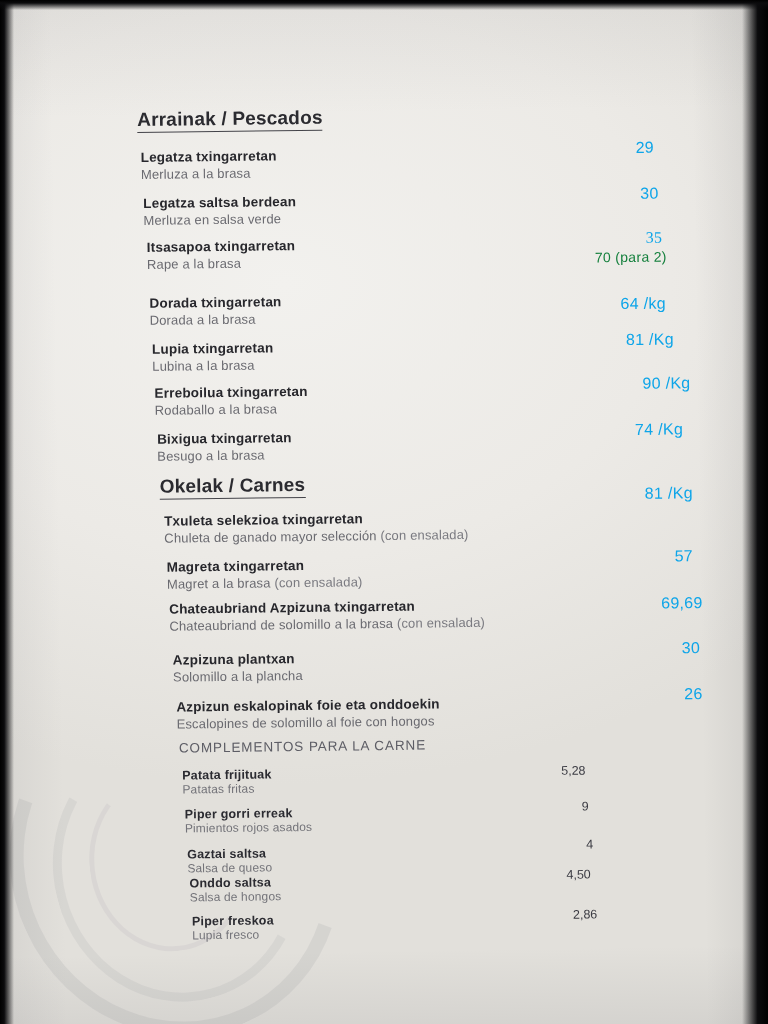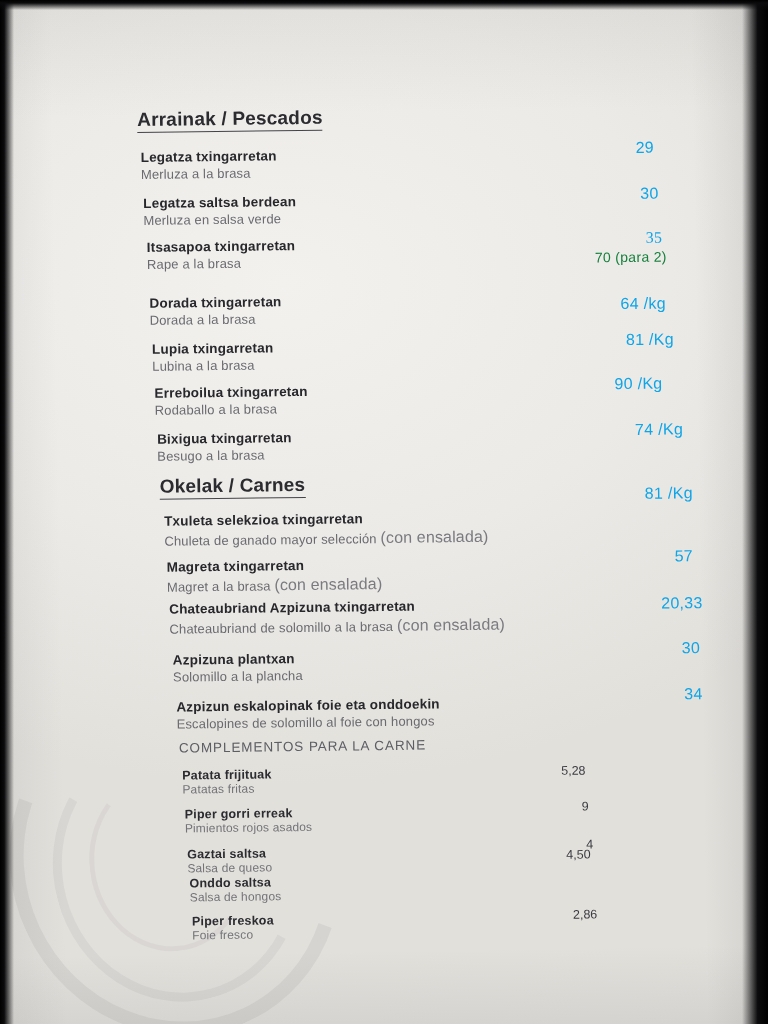--- a/index.html
+++ b/index.html
@@ -111,21 +111,21 @@
     letter-spacing: 0.2px;
     line-height: 1.35;
   }
   .desc {
     font-size: 13px;
     color: #6a6a70;
     letter-spacing: 0.15px;
     line-height: 1.3;
   }
   .desc .small {
-    font-size: 16px;
+    font-size: 13px;
     color: #7a7a80;
     text-align: center;
   }
   .price {
     position: absolute;
     font-size: 16px;
     color: #0ea5e9;
     letter-spacing: 0.3px;
     white-space: nowrap;
   }
@@ -198,21 +198,21 @@
     <div class="item" style="left:154px; top:338px;">
       <div class="name">Lupia txingarretan</div>
       <div class="desc">Lubina a la brasa</div>
     </div>
     <div class="price" style="left:628px; top:334px;">81 /Kg</div>
 
     <div class="item" style="left:156px; top:382px;">
       <div class="name">Erreboilua txingarretan</div>
       <div class="desc">Rodaballo a la brasa</div>
     </div>
-    <div class="price" style="left:616px; top:378px;">90 /Kg</div>
+    <div class="price" style="left:644px; top:378px;">90 /Kg</div>
 
     <div class="item" style="left:158px; top:428px;">
       <div class="name">Bixigua txingarretan</div>
       <div class="desc">Besugo a la brasa</div>
     </div>
     <div class="price" style="left:636px; top:424px;">74 /Kg</div>
 
     <div class="section-title" style="left:160px; top:473px;">Okelak / Carnes</div>
 
     <div class="item" style="left:164px; top:510px;">
@@ -224,33 +224,33 @@
     <div class="item" style="left:166px; top:556px;">
       <div class="name">Magreta txingarretan</div>
       <div class="desc"><span>Magret a la brasa</span> <span class="small">(con ensalada)</span></div>
     </div>
     <div class="price" style="left:674px; top:551px;">57</div>
 
     <div class="item" style="left:168px; top:598px;">
       <div class="name">Chateaubriand Azpizuna txingarretan</div>
       <div class="desc"><span>Chateaubriand de solomillo a la brasa</span> <span class="small">(con ensalada)</span></div>
     </div>
-    <div class="price" style="left:660px; top:598px;">20,33</div>
+    <div class="price" style="left:660px; top:598px;">69,69</div>
 
     <div class="item" style="left:171px; top:649px;">
       <div class="name">Azpizuna plantxan</div>
       <div class="desc">Solomillo a la plancha</div>
     </div>
     <div class="price" style="left:680px; top:643px;">30</div>
 
     <div class="item" style="left:174px; top:696px;">
       <div class="name">Azpizun eskalopinak foie eta onddoekin</div>
       <div class="desc">Escalopines de solomillo al foie con hongos</div>
     </div>
-    <div class="price" style="left:682px; top:689px;">34</div>
+    <div class="price" style="left:682px; top:689px;">26</div>
 
     <div class="complement-head" style="left:176px; top:738px;">COMPLEMENTOS PARA LA CARNE</div>
 
     <div class="item" style="left:179px; top:766px;">
       <div class="comp-name">Patata frijituak</div>
       <div class="comp-desc">Patatas fritas</div>
     </div>
     <div class="comp-price" style="left:558px; top:766px;">5,28</div>
 
     <div class="item" style="left:181px; top:805px;">
@@ -262,25 +262,25 @@
     <div class="item" style="left:183px; top:845px;">
       <div class="comp-name">Gaztai saltsa</div>
       <div class="comp-desc">Salsa de queso</div>
     </div>
     <div class="comp-price" style="left:582px; top:840px;">4</div>
 
     <div class="item" style="left:185px; top:874px;">
       <div class="comp-name">Onddo saltsa</div>
       <div class="comp-desc">Salsa de hongos</div>
     </div>
-    <div class="comp-price" style="left:562px; top:850px;">4,50</div>
+    <div class="comp-price" style="left:562px; top:870px;">4,50</div>
 
     <div class="item" style="left:187px; top:912px;">
       <div class="comp-name">Piper freskoa</div>
-      <div class="comp-desc">Foie fresco</div>
+      <div class="comp-desc">Lupia fresco</div>
     </div>
     <div class="comp-price" style="left:568px; top:910px;">2,86</div>
 
   </div>
 
   <div id="left-edge"></div>
   <div id="right-edge"></div>
   <div id="top-edge"></div>
 </div>
 

